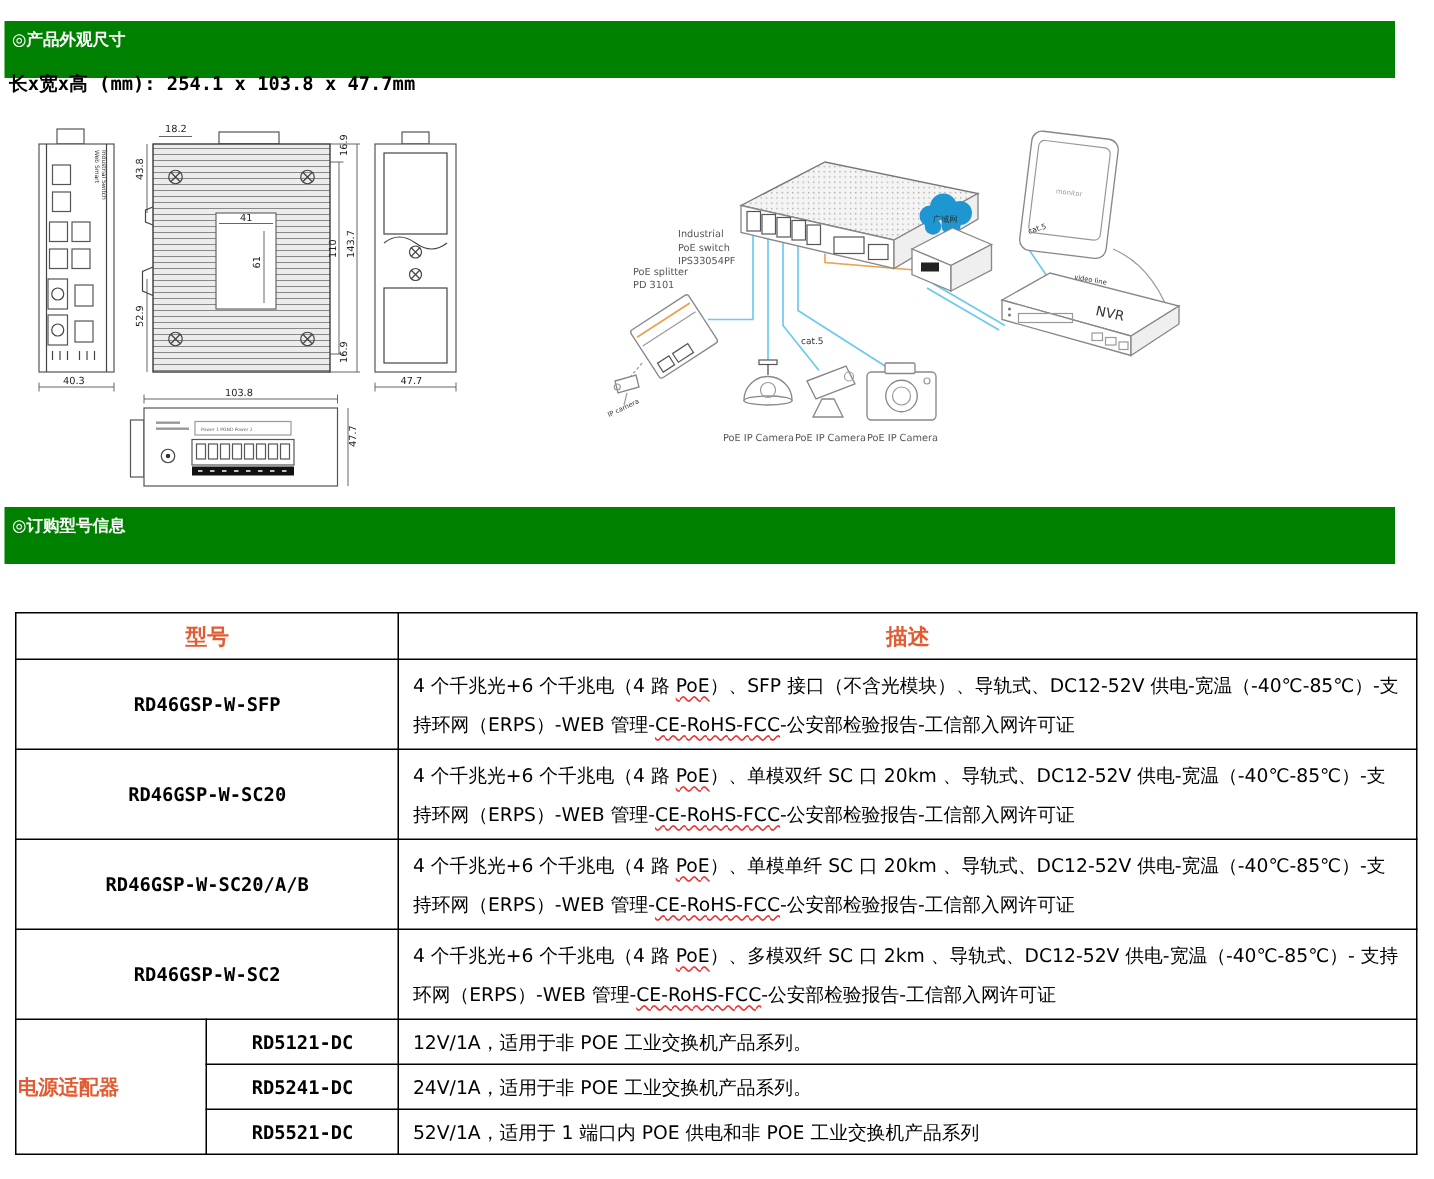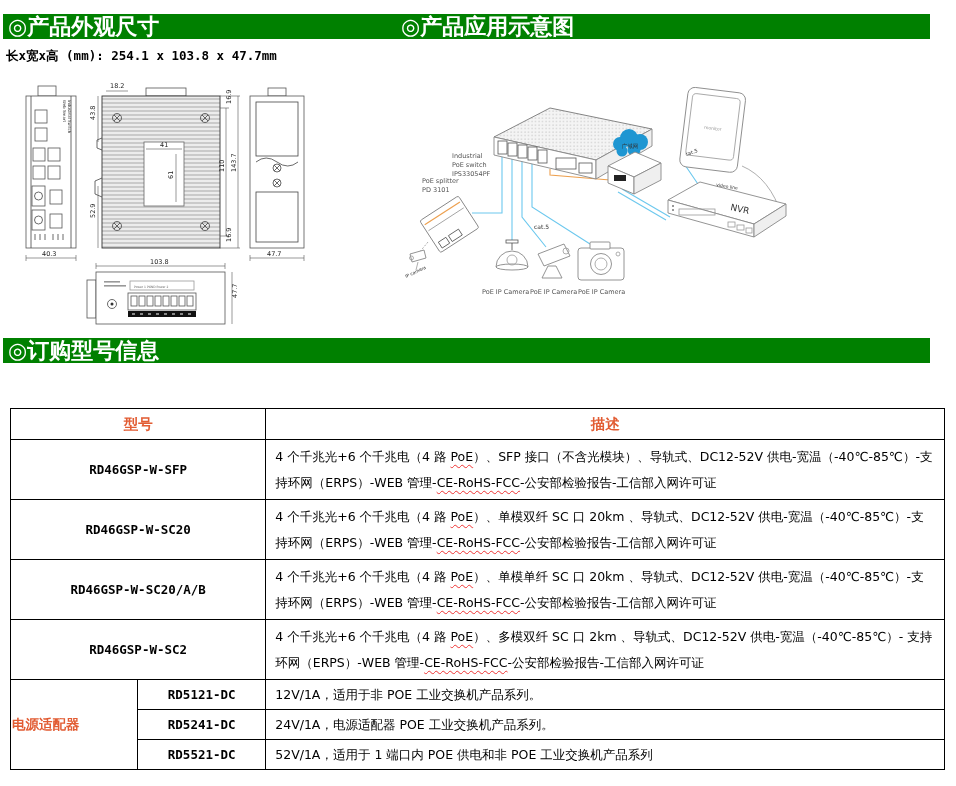--- a/index.html
+++ b/index.html
@@ -3,22 +3,22 @@
 <meta charset="utf-8">
 <style>
   :root{
     --section-header-bg:#008000; --section-header-text:#ffffff;
     --table-accent-text:#e25c33; --diagram-line-blue:#6cc8ee;
     --diagram-line-orange:#eda04f; --cloud-blue:#1e96d2; --spellcheck-red:#ee3333;
   }
   html,body{margin:0;padding:0;background:#fff;}
   .page{position:relative;width:956px;height:786px;background:#fff;overflow:hidden;
         font-family:"DejaVu Sans","Liberation Sans",sans-serif;color:#000;}
-  .greenbar{position:absolute;left:3px;width:927px;height:25px;background:var(--section-header-bg);
-        color:var(--section-header-text);font-weight:bold;font-size:22px;line-height:25px;white-space:nowrap;}
+  .greenbar{position:absolute;left:3px;width:927px;height:38px;background:var(--section-header-bg);
+        color:var(--section-header-text);font-weight:bold;font-size:11px;line-height:25px;white-space:nowrap;}
   .greenbar .t1{position:absolute;left:5px;top:0;}
   .greenbar .t2{position:absolute;left:398px;top:0;}
   #bar1{top:14px;} #bar2{top:338px;}
   .dims-line{position:absolute;left:6px;top:48px;font-size:12.5px;font-weight:bold;
         font-family:"DejaVu Sans Mono","DejaVu Sans",monospace;}
   svg{position:absolute;}
   #drawings{left:10px;top:82px;}
   #diagram{left:398px;top:82px;}
   svg text{font-family:"DejaVu Sans","Liberation Sans",sans-serif;fill:#333;}
   .thin{fill:none;stroke:#444;stroke-width:0.8;}
@@ -46,21 +46,20 @@
   .sp{text-decoration:underline;text-decoration-style:wavy;
       text-decoration-color:var(--spellcheck-red);text-decoration-thickness:1px;text-underline-offset:3px;}
 </style>
 </head>
 <body>
 
 <div class="page">
 
   <div class="greenbar" id="bar1">
     <span class="t1">◎产品外观尺寸</span>
-    <span class="t2">◎产品应用示意图</span>
   </div>
 
   <div class="dims-line">长x宽x高 (mm): 254.1 x 103.8 x 47.7mm</div>
 
   <svg id="drawings" width="330" height="252" viewBox="0 0 330 252">
     <defs>
       <pattern id="fins" width="4" height="4" patternUnits="userSpaceOnUse">
         <rect width="4" height="4" fill="#ececec"></rect>
           <line x1="0" y1="1" x2="4" y2="1" stroke="#888" stroke-width="0.7"></line>
       </pattern>
@@ -342,21 +341,21 @@
       <td colspan="2" class="model">RD46GSP-W-SC2</td>
       <td class="desc">4 个千兆光+6 个千兆电（4 路 <span class="sp">PoE</span>）、多模双纤 SC 口 2km 、导轨式、DC12-52V 供电-宽温（-40℃-85℃）- 支持环网（ERPS）-WEB 管理-<span class="sp">CE-RoHS-FCC</span>-公安部检验报告-工信部入网许可证</td>
     </tr>
     <tr class="small">
       <td rowspan="3" class="group">电源适配器</td>
       <td class="model">RD5121-DC</td>
       <td class="desc-s">12V/1A，适用于非 POE 工业交换机产品系列。</td>
     </tr>
     <tr class="small">
       <td class="model">RD5241-DC</td>
-      <td class="desc-s">24V/1A，电源适配器 POE 工业交换机产品系列。</td>
+      <td class="desc-s">24V/1A，适用于非 POE 工业交换机产品系列。</td>
     </tr>
     <tr class="small">
       <td class="model">RD5521-DC</td>
       <td class="desc-s">52V/1A，适用于 1 端口内 POE 供电和非 POE 工业交换机产品系列</td>
     </tr>
   </tbody>
     </table>
 
 </div>
 

